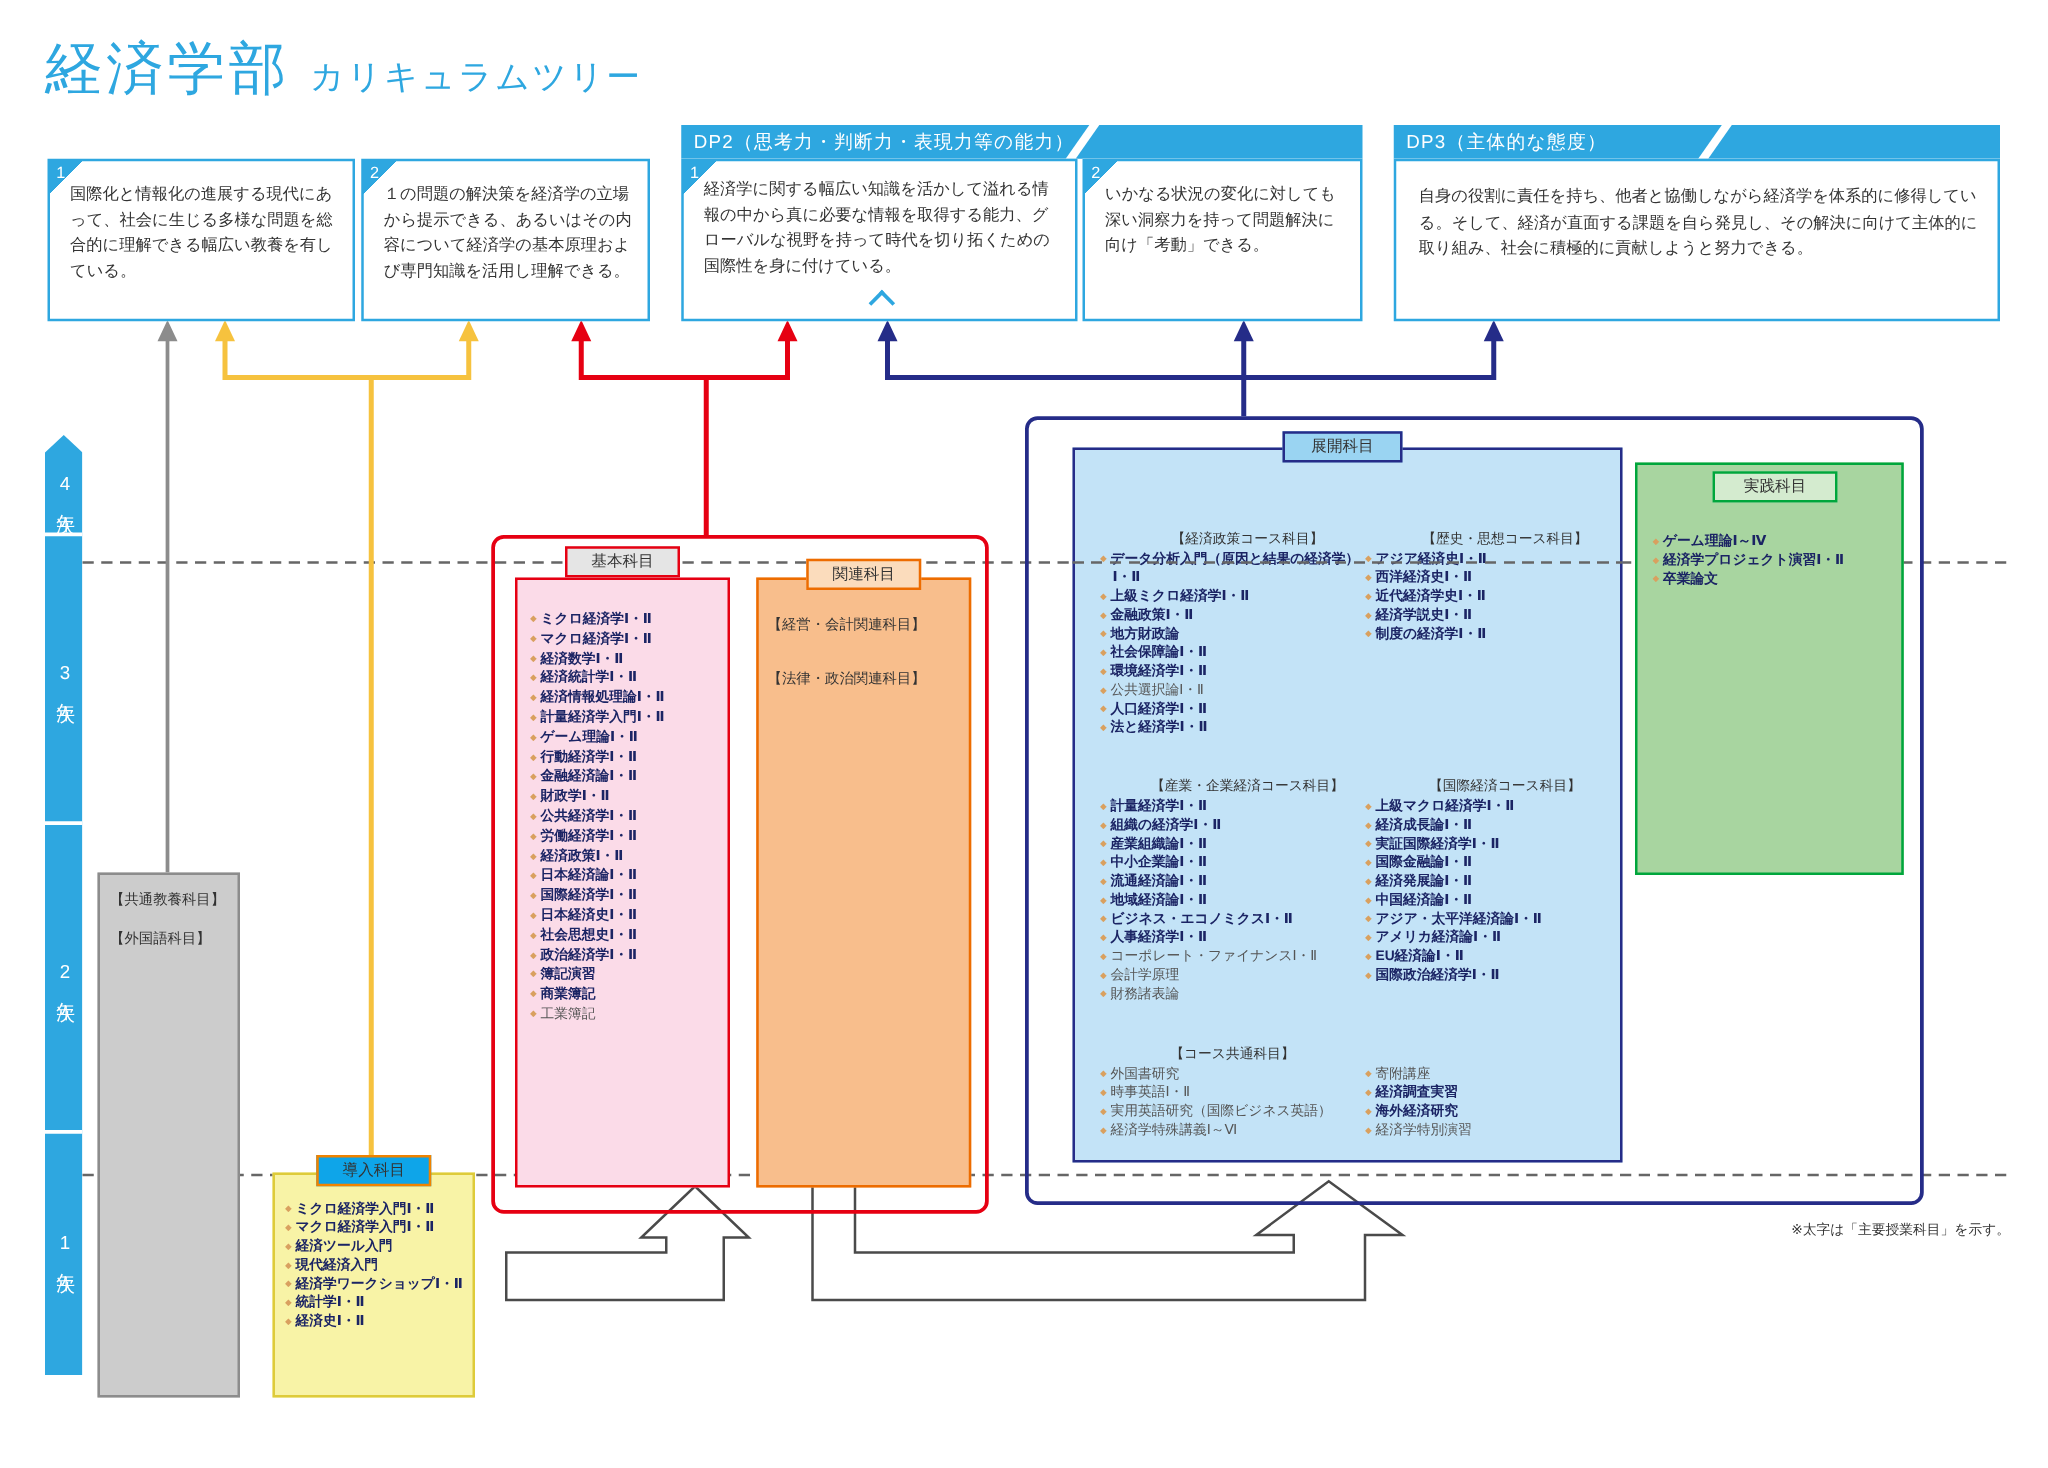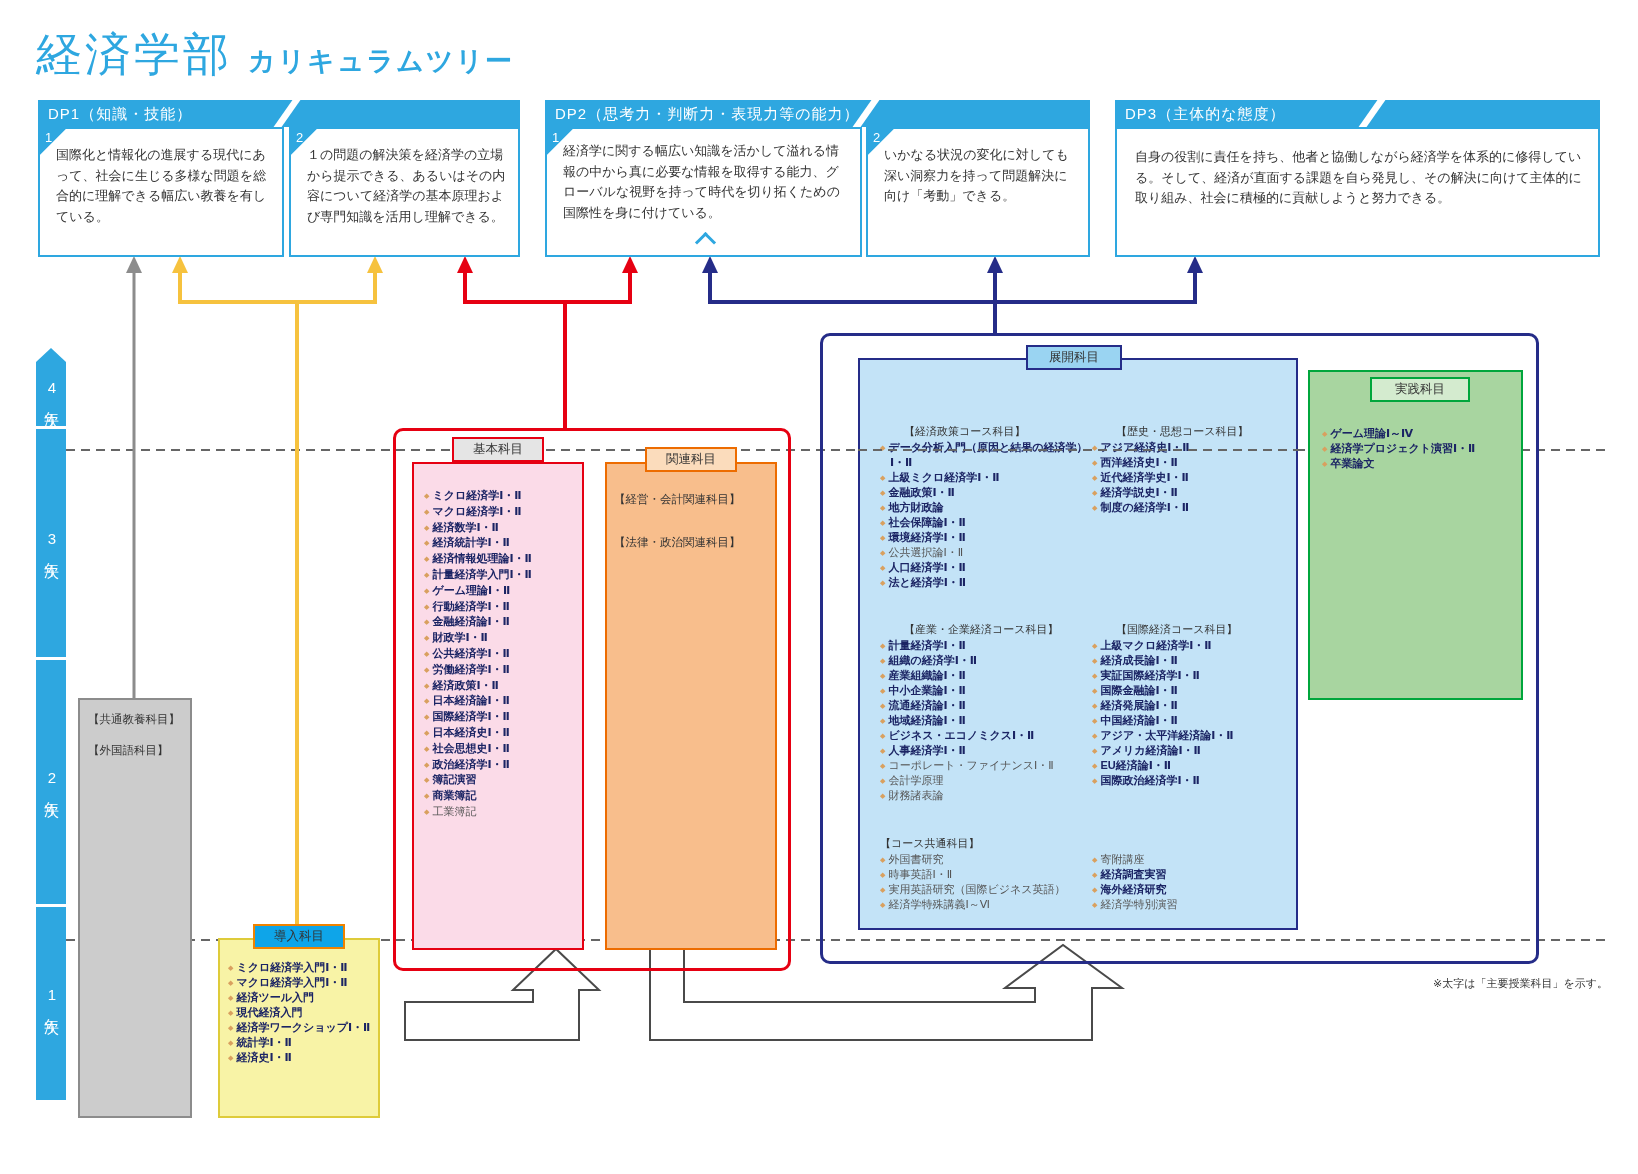--- a/index.html
+++ b/index.html
@@ -3,21 +3,21 @@
 <meta charset="utf-8">
 <style>
   html,body{margin:0;padding:0;background:#fff;}
   #canvas{position:relative;width:1638px;height:1174px;background:#fff;overflow:hidden;
           font-family:"Liberation Sans","DejaVu Sans",sans-serif;color:#333;}
   #bg-layer{position:absolute;left:0;top:0;z-index:0;}
   .abs{position:absolute;}
   
   #title-row{left:36px;top:24px;z-index:2;}
   #title-main{font-size:46px;color:#2EA7E0;letter-spacing:3px;}
-  #title-sub{font-size:27px;color:#2EA7E0;margin-left:16px;letter-spacing:2px;font-weight:bold;}
+  #title-sub{font-size:27px;color:#2EA7E0;margin-left:16px;letter-spacing:2px;}
   
   .dp-bar{height:27px;background:#2EA7E0;color:#fff;font-size:15px;line-height:27px;
           padding-left:10px;box-sizing:border-box;z-index:1;letter-spacing:1px;}
   .bar-slash{position:absolute;top:0;width:8px;height:27px;background:#fff;transform:skewX(-35deg);}
   
   .dp-box{background:#fff;border:2px solid #2EA7E0;box-sizing:border-box;z-index:1;}
   .dp-text{padding:16px 12px 0 16px;font-size:13px;line-height:1.58;color:#333;}
   .corner{position:absolute;top:-1px;left:-1px;width:30px;height:30px;
           background:linear-gradient(135deg,#2EA7E0 46%,rgba(255,255,255,0) 47%);}
   .corner span{position:absolute;left:6px;top:2px;color:#fff;font-size:13px;}
@@ -54,21 +54,21 @@
   .b{font-weight:bold;color:#1B2464;}
   #list-basic{left:424px;top:488px;width:152px;line-height:15.8px;}
   #list-intro{left:228px;top:960px;width:146px;line-height:15px;}
   #list-practice{left:1322px;top:426px;width:192px;line-height:15px;}
   #list-common{left:88px;top:712px;width:100px;font-size:11.5px;}
   #list-common .li{margin-bottom:16px;padding-left:0;text-indent:0;color:#333;}
   #list-related{left:614px;top:492px;width:158px;font-size:11.5px;}
   #list-related .li{margin-bottom:28px;padding-left:0;text-indent:0;color:#333;}
   
   .sec{position:absolute;z-index:2;width:212px;font-size:11px;line-height:15px;}
-  .sec-h{color:#333;margin-left:24px;margin-bottom:1px;}
+  .sec-h{color:#333;margin-left:24px;margin-bottom:1px;text-align:center;}
   #sec-policy{left:880px;top:424px;}
   #sec-history{left:1092px;top:424px;width:200px;}
   #sec-industry{left:880px;top:622px;}
   #sec-intl{left:1092px;top:622px;width:200px;}
   #sec-common2{left:880px;top:836px;}
   #sec-special{left:1092px;top:852px;width:200px;}
   
   #dash-overlay{left:858px;top:449px;width:440px;height:2px;z-index:3;
      background:repeating-linear-gradient(90deg,#666 0 9px,rgba(0,0,0,0) 9px 15px);}
   #footnote{right:30px;top:976px;font-size:11px;color:#333;z-index:2;}
@@ -103,24 +103,20 @@
     <polygon points="1195,256 1187,273 1203,273" fill="#252C88"></polygon>
 
     <path d="M405,1002 L533,1002 L533,990 L513,990 L556,949 L599,990 L579,990 L579,1040 L405,1040 Z" fill="#fff" stroke="#4A4A4A" stroke-width="2"></path>
     <path d="M650,942 L684,942 L684,1002 L1035,1002 L1035,988 L1005,988 L1063,945 L1122,988 L1092,988 L1092,1040 L650,1040 Z" fill="#fff" stroke="#4A4A4A" stroke-width="2"></path>
   </svg>
 
   <div class="abs" id="title-row">
     <span id="title-main">経済学部</span><span id="title-sub">カリキュラムツリー</span>
   </div>
 
-  <div class="abs dp-bar" style="left:38px;top:100px;width:482px;">
-    <span>DP1（知識・技能）</span>
-    <span class="bar-slash" style="left:245px;"></span>
-  </div>
   <div class="abs dp-box" style="left:38px;top:127px;width:246px;height:130px;">
     <div class="corner">
         <span>1</span>
       </div>
     <div class="dp-text">国際化と情報化の進展する現代にあって、社会に生じる多様な問題を総合的に理解できる幅広い教養を有している。</div>
   </div>
   <div class="abs dp-box" style="left:289px;top:127px;width:231px;height:130px;">
     <div class="corner">
         <span>2</span>
       </div>

